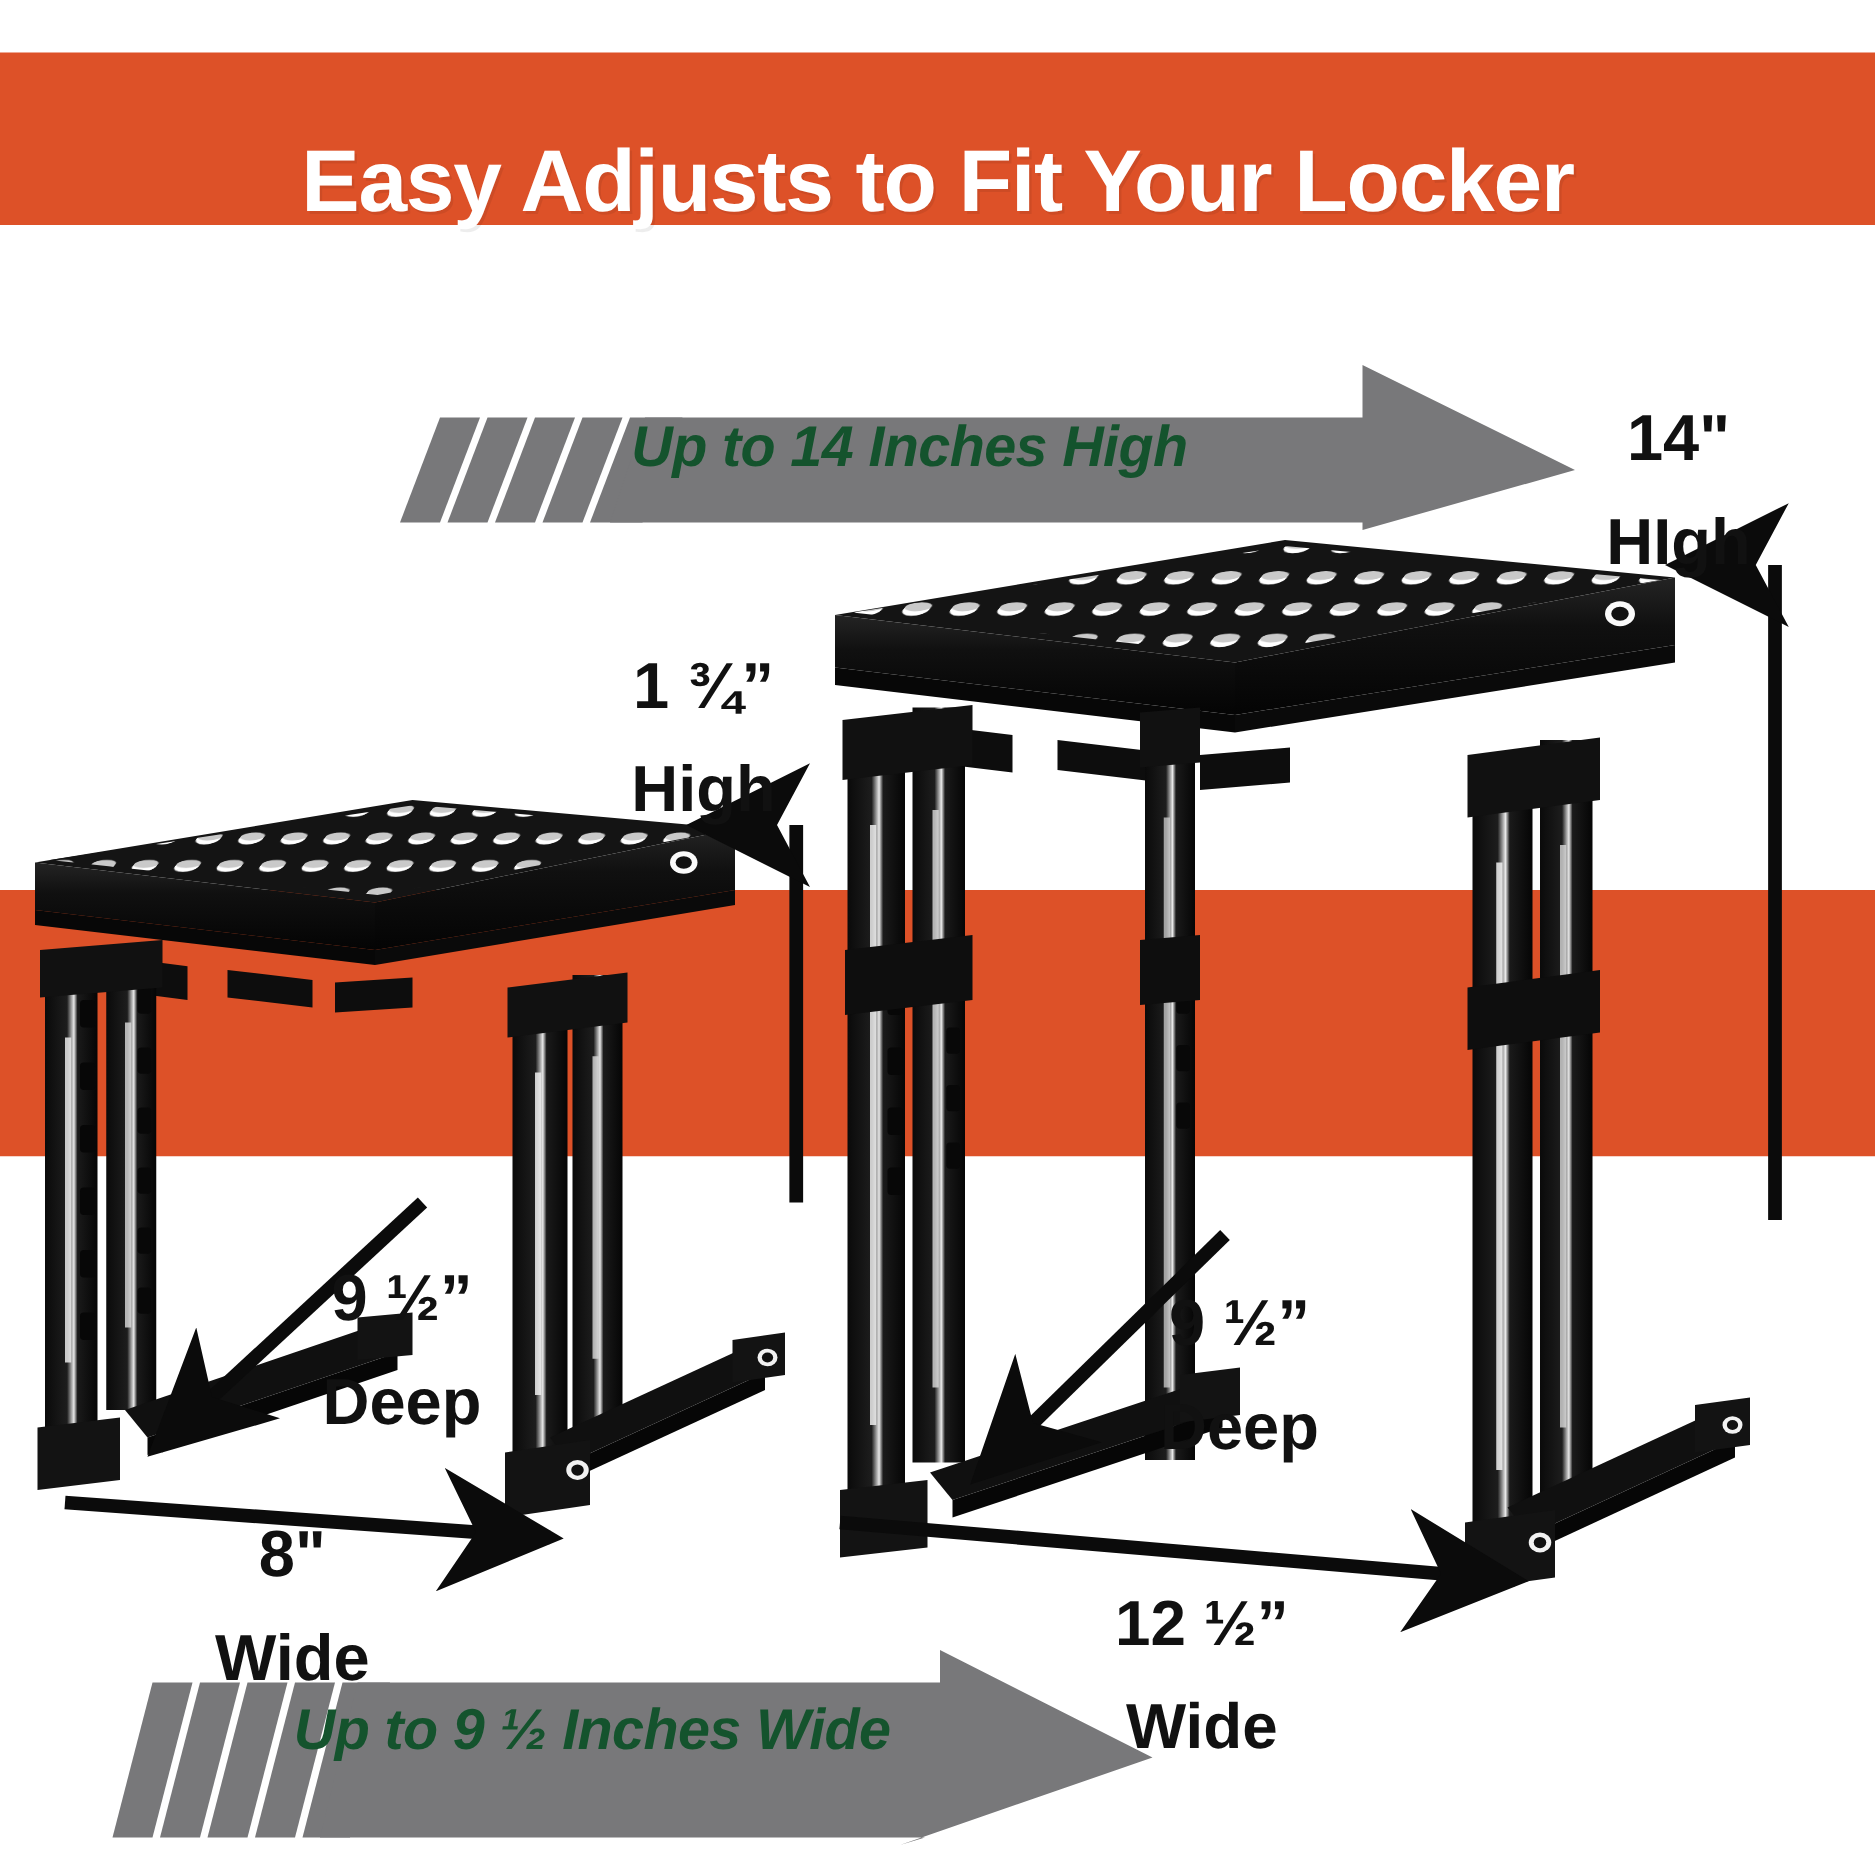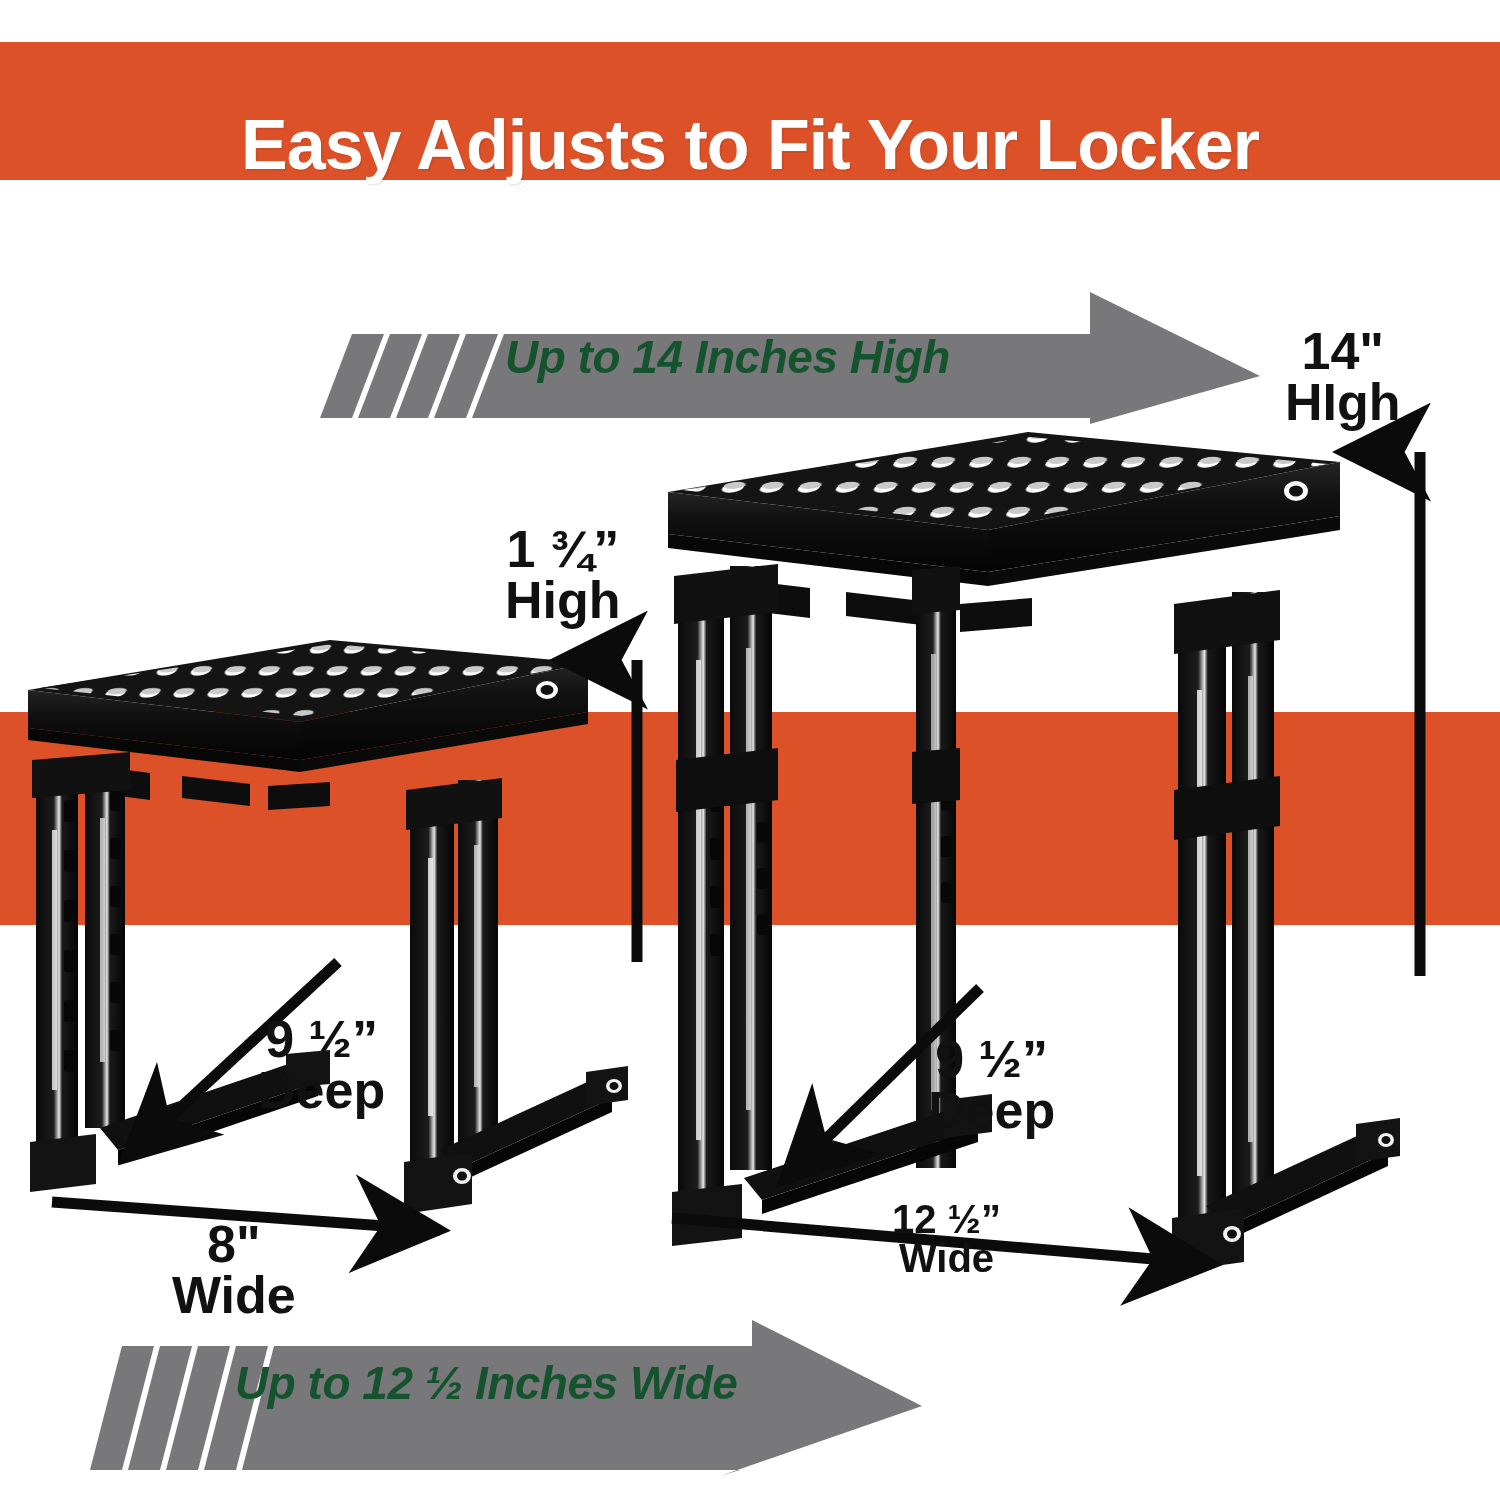--- a/index.html
+++ b/index.html
@@ -45,28 +45,28 @@
   
   .dim-label{
     position:absolute;
     color:#111111;
     font-weight:bold;
     line-height:0.98;
     text-align:center;
     white-space:nowrap;
   }
   .dim-label .l1{ display:block; }
-  .dim-label .l2{ display:block; }
+  .dim-label .l2{ display:block;margin-top:32px; }
 
   #label-small-high{ left:505px; top:524px; font-size:52px; }
   #label-big-high  { left:1285px; top:326px; font-size:52px; }
   #label-small-deep{ left:258px; top:1014px; font-size:52px; }
   #label-big-deep  { left:928px; top:1034px; font-size:52px; }
   #label-small-wide{ left:172px; top:1219px; font-size:52px; }
-  #label-big-wide  { left:892px; top:1200px; font-size:40px; }
+  #label-big-wide  { left:892px; top:1274px; font-size:51px; }
 
   
   .arrow-banner{ position:absolute; }
   .arrow-banner .banner-text{
     position:absolute;
     color:#14532d;
     font-weight:bold;
     font-style:italic;
     white-space:nowrap;
     letter-spacing:-0.5px;
@@ -322,14 +322,14 @@
   <svg width="920" height="160" viewBox="0 0 920 160" xmlns="http://www.w3.org/2000/svg">
     <g fill="#78787a">
       <path d="M10,152 L42,28 L74,28 L42,152 Z"></path>
       <path d="M48,152 L80,28 L112,28 L80,152 Z"></path>
       <path d="M86,152 L118,28 L150,28 L118,152 Z"></path>
       <path d="M124,152 L156,28 L188,28 L156,152 Z"></path>
       <path d="M162,152 L194,28 L232,28 L200,152 Z"></path>
       <path d="M206,28 L672,28 L672,2 L842,88 L640,158 L660,152 L176,152 Z"></path>
     </g>
   </svg>
-  <div class="banner-text">Up to 12 ½ Inches Wide</div>
+  <div class="banner-text">Up to 9 ½ Inches Wide</div>
 </div>
 
 </body></html>

